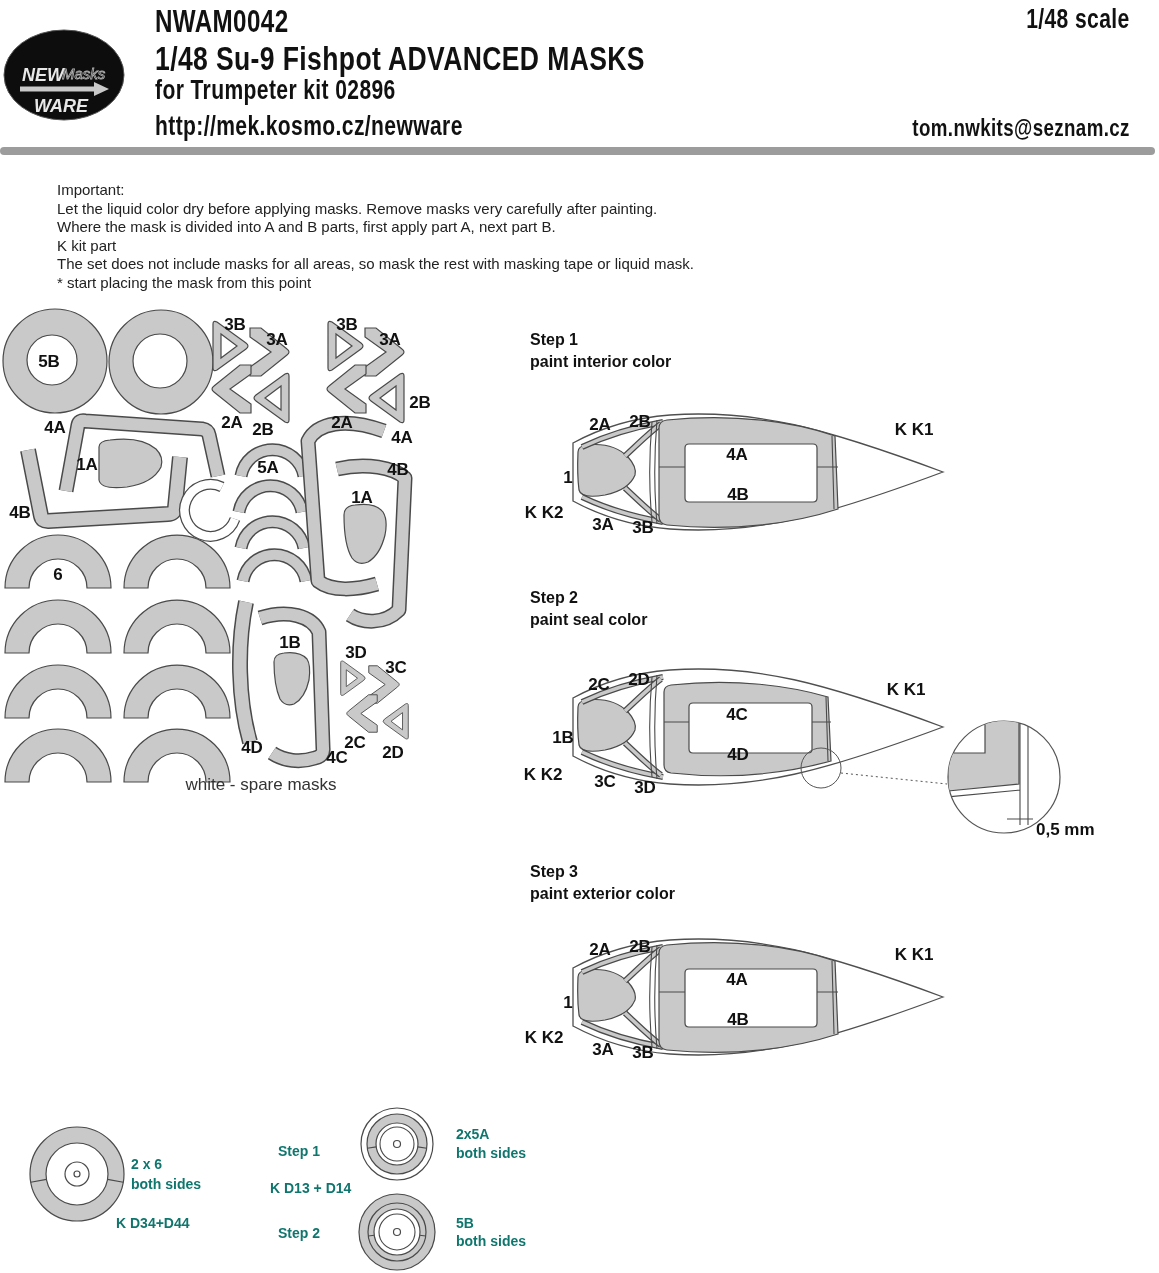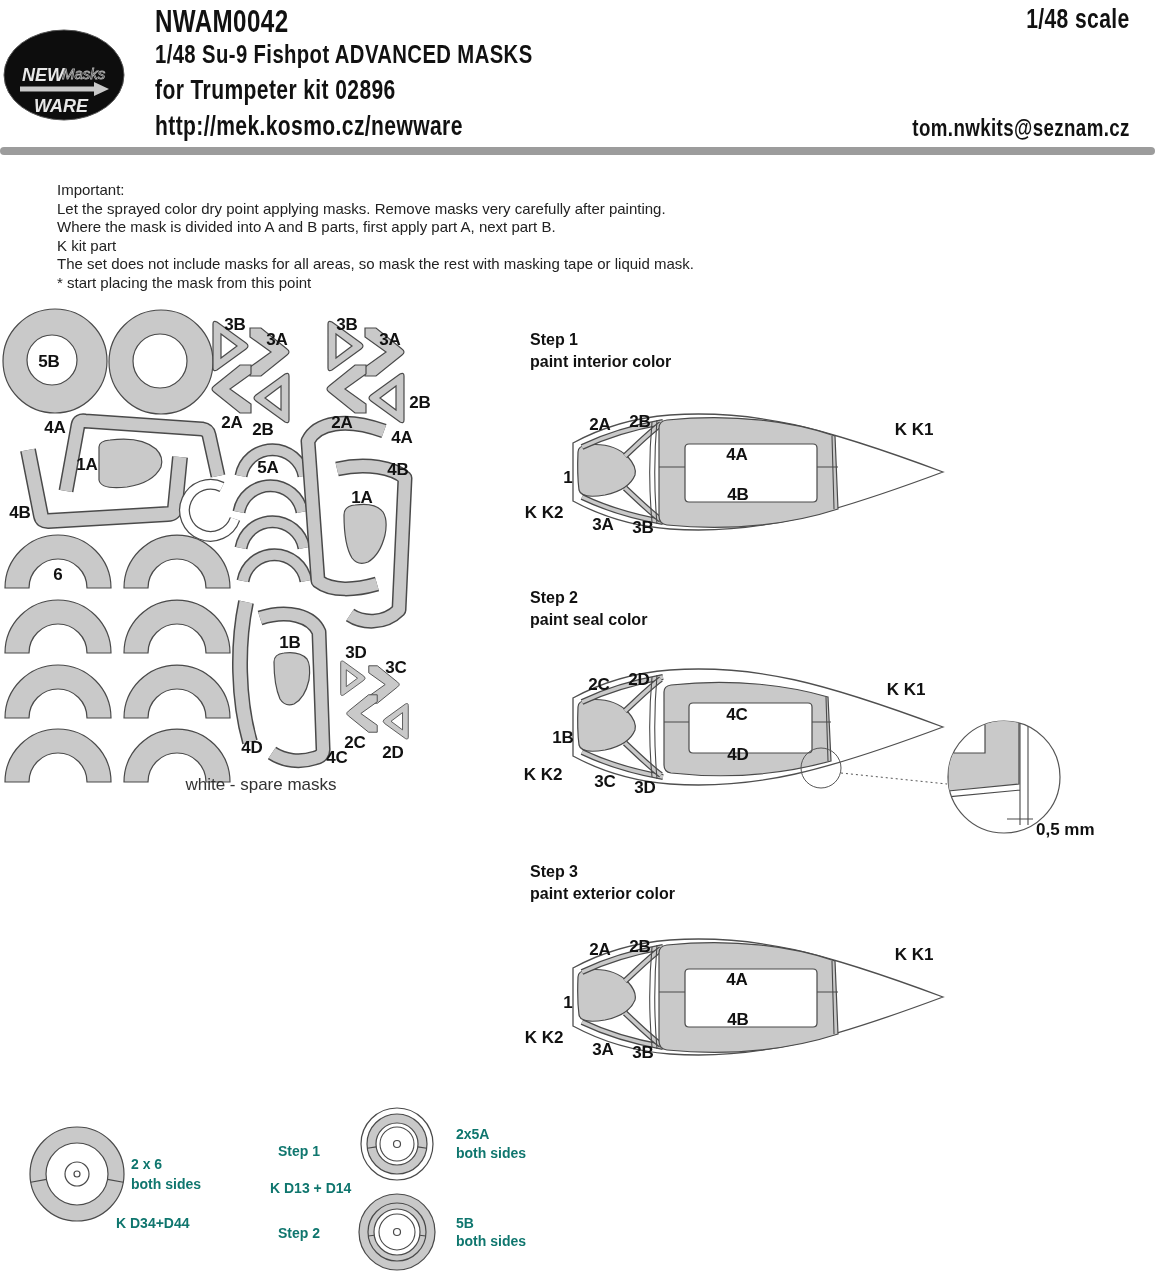--- a/index.html
+++ b/index.html
@@ -37,32 +37,32 @@
   <svg class="abs" style="left:2px;top:28px" width="130" height="95" viewBox="0 0 130 95">
     <ellipse cx="62" cy="47" rx="60" ry="45" fill="#0d0d0d" stroke="#555" stroke-width="1"></ellipse>
     <text x="20" y="53" font-size="18" font-style="italic" font-weight="bold" fill="#e8e8e8">NEW</text>
     <text x="60" y="51" font-size="15" font-style="italic" fill="#0d0d0d" stroke="#b5b5b5" stroke-width="0.8">Masks</text>
     <line x1="18" y1="61" x2="92" y2="61" stroke="#c9c9c9" stroke-width="5"></line>
     <polygon points="92,54 92,68 107,61" fill="#c9c9c9"></polygon>
     <text x="32" y="84" font-size="18" font-style="italic" font-weight="bold" fill="#e8e8e8">WARE</text>
   </svg>
 
   <div class="abs" style="left:155px;top:4px;font-size:31px"><span class="cond">NWAM0042</span></div>
-  <div class="abs" style="left:155px;top:39px;font-size:26px"><span class="cond">1/48 Su-9 Fishpot ADVANCED MASKS</span></div>
+  <div class="abs" style="left:155px;top:39px;font-size:34px"><span class="cond">1/48 Su-9 Fishpot ADVANCED MASKS</span></div>
   <div class="abs" style="left:155px;top:75px;font-size:27px"><span class="cond">for Trumpeter kit 02896</span></div>
   <div class="abs" style="left:155px;top:111px;font-size:27px"><span class="cond">http://mek.kosmo.cz/newware</span></div>
 
   <div class="rwrap" style="right:29px;top:4px;font-size:27px"><span class="cond cond-r">1/48 scale</span></div>
   <div class="rwrap" style="right:29px;top:114px;font-size:24px"><span class="cond cond-r">tom.nwkits@seznam.cz</span></div>
 
   <div class="divider"></div>
 
   <div class="imp">
     <div class="hd">Important:</div>
-    <div>Let the sprayed color dry point applying masks. Remove masks very carefully after painting.</div>
+    <div>Let the liquid color dry before applying masks. Remove masks very carefully after painting.</div>
     <div>Where the mask is divided into A and B parts, first apply part A, next part B.</div>
     <div>K kit part</div>
     <div>The set does not include masks for all areas, so mask the rest with masking tape or liquid mask.</div>
     <div>*  start placing the mask from this point</div>
   </div>
 
   <svg style="left:0;top:300px" width="460" height="500" viewBox="0 0 460 500">
     <defs>
       <path id="ms-tri" d="M1,4 Q1,0 5,2 L34,23 Q38,26 34,29 L5,50 Q1,52 1,48 Z M9,14 L9,38 L25,26 Z"></path>
       <path id="ms-chev" d="M1,1 L12,1 L38,22 Q42,25 38,28 L12,49 L1,49 L1,40 L22,25 L1,10 Z"></path>

